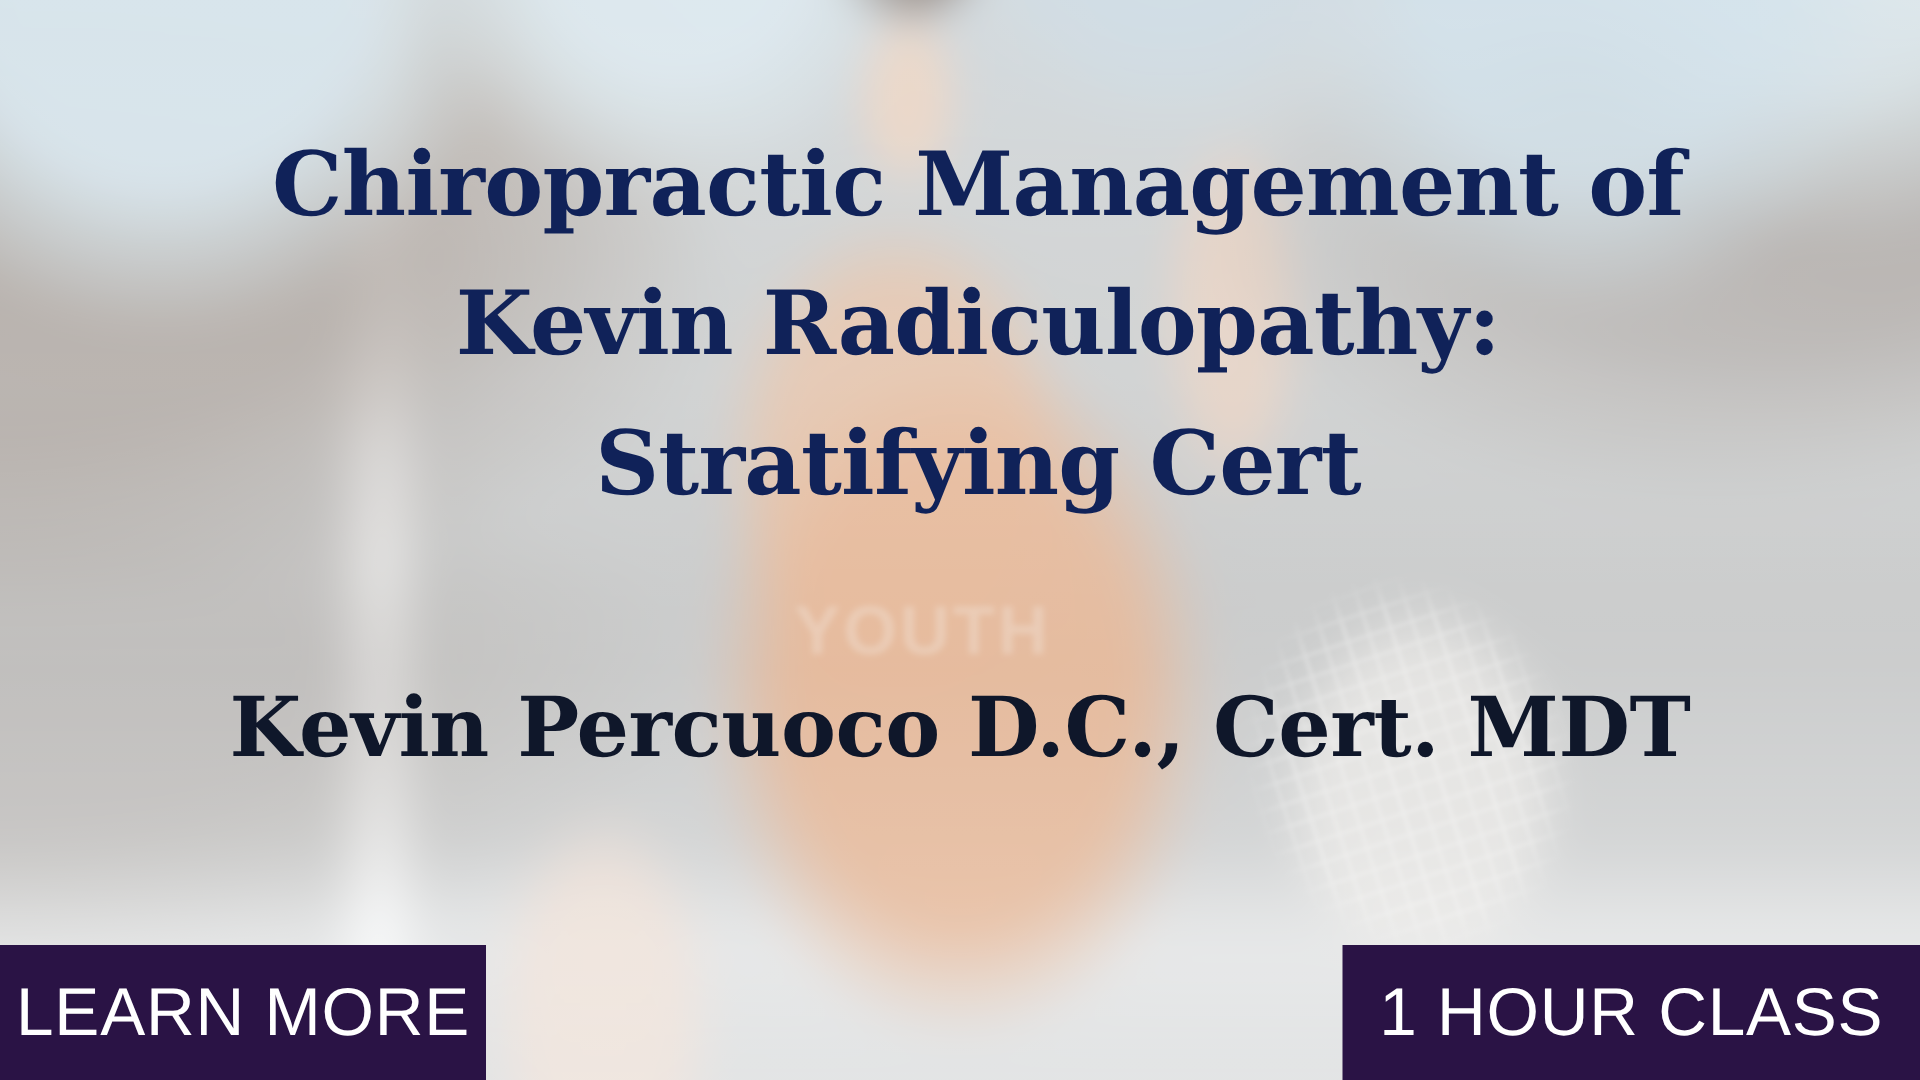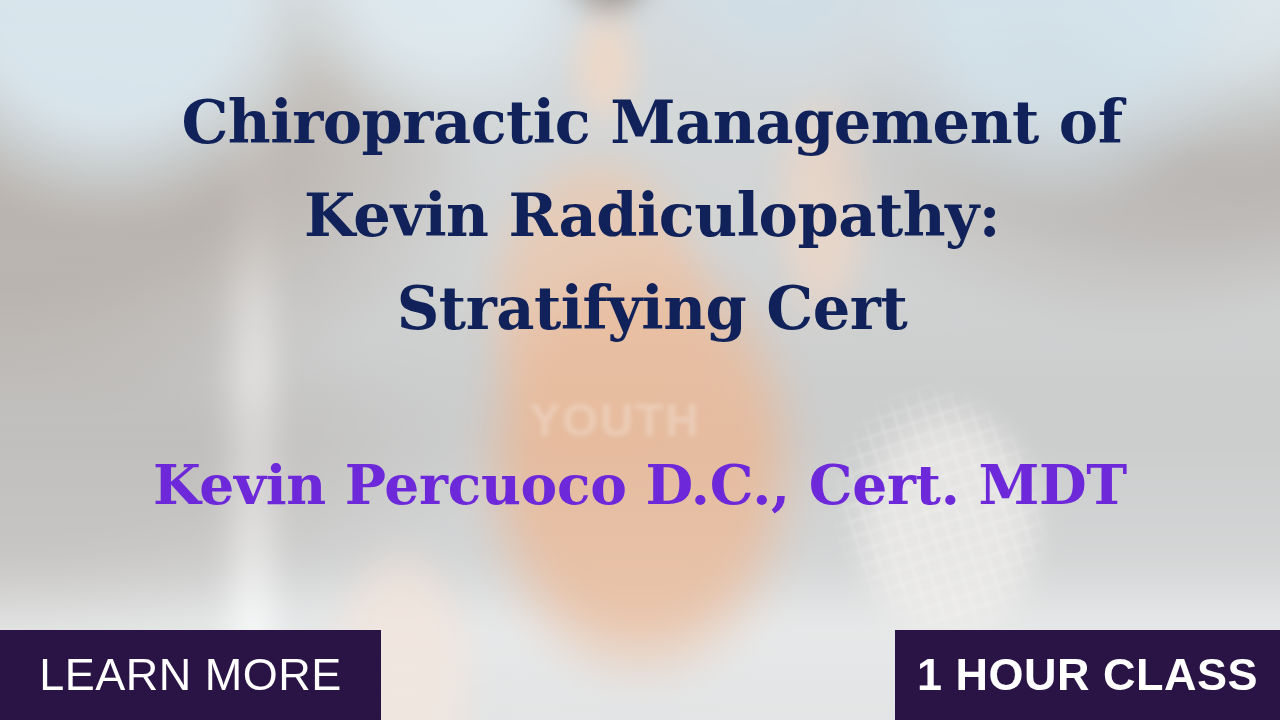--- a/index.html
+++ b/index.html
@@ -135,42 +135,42 @@
   .presenter {
     position: absolute;
     left: 0;
     right: 0;
     top: 452px;
     text-align: center;
     font-family: "DejaVu Serif", "Liberation Serif", serif;
     font-weight: bold;
     font-size: 55px;
     line-height: 66px;
-    color: #6d28d9;
+    color: #0f172a;
     letter-spacing: -0.3px;
   }
 
   
   .cta {
     position: absolute;
     bottom: 0;
     height: 90px;
     background: #2a1345;
     display: flex;
     align-items: center;
     justify-content: center;
     color: #ffffff;
     font-family: "Liberation Sans", sans-serif;
     font-size: 45px;
     font-weight: normal;
     letter-spacing: 0.5px;
     box-sizing: border-box;
   }
-  .cta-left  { left: 0;   width: 381px; }
-  .cta-right { right: 0;  width: 385px; font-weight: bold; }
+  .cta-left  { left: 0;   width: 324px; }
+  .cta-right { right: 0;  width: 385px; }
 </style>
 </head>
 <body>
 
 <div class="slide">
 
   <div class="photo"></div>
   <div class="racket-strings"></div>
   <div class="shirt-graphic">YOUTH</div>
   <div class="veil"></div>

